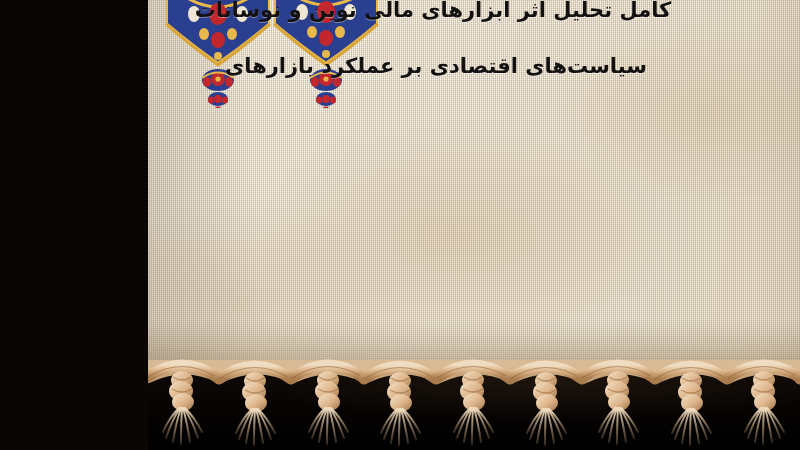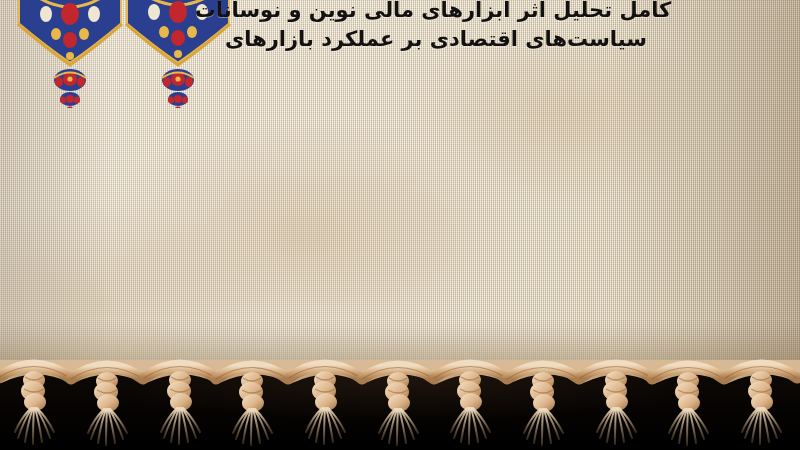--- a/index.html
+++ b/index.html
@@ -2,21 +2,21 @@
 <html lang="fa" dir="rtl"><head>
 <meta charset="utf-8">
 <style>
   html,body{margin:0;padding:0;}
   body{
     width:800px;height:450px;overflow:hidden;
     font-family:"DejaVu Sans","Liberation Sans",sans-serif;
     background:#0a0604;
   }
   #stage{
-    position:relative;width:800px;height:450px;overflow:hidden;
+    position:relative;width:652px;height:450px;overflow:hidden;
     background:#1b130d;
   }
 
   
   .field{
     position:absolute;left:0;top:0;width:800px;height:380px;
     background-color:#e6dcc6;
     background-image:
       
       radial-gradient(ellipse 300px 160px at 38% 62%, rgba(190,160,120,.28), rgba(190,160,120,0) 72%),
@@ -71,21 +71,21 @@
     position:absolute;right:14px;top:-4px;width:700px;
     text-align:center;
     color:#131110;
     font-size:21px;line-height:29px;font-weight:600;
     letter-spacing:0px;
     text-shadow:0 1px 0 rgba(255,255,255,.35);
     direction:rtl;
   }
   .title .tl{display:block;white-space:nowrap;}
   .title .tl.l1{padding-right:6px;}
-  .title .tl.l2{padding-right:0px;}
+  .title .tl.l2{padding-right:0px;margin-top:27px;}
   .title .tl.l3{padding-right:0px;}
 
   .body-block{
     position:absolute;left:0;top:106px;width:800px;
     text-align:center;direction:rtl;
   }
   .body-line{
     display:block;white-space:nowrap;
     color:#141210;
     text-shadow:0 1px 0 rgba(255,255,255,.32);

